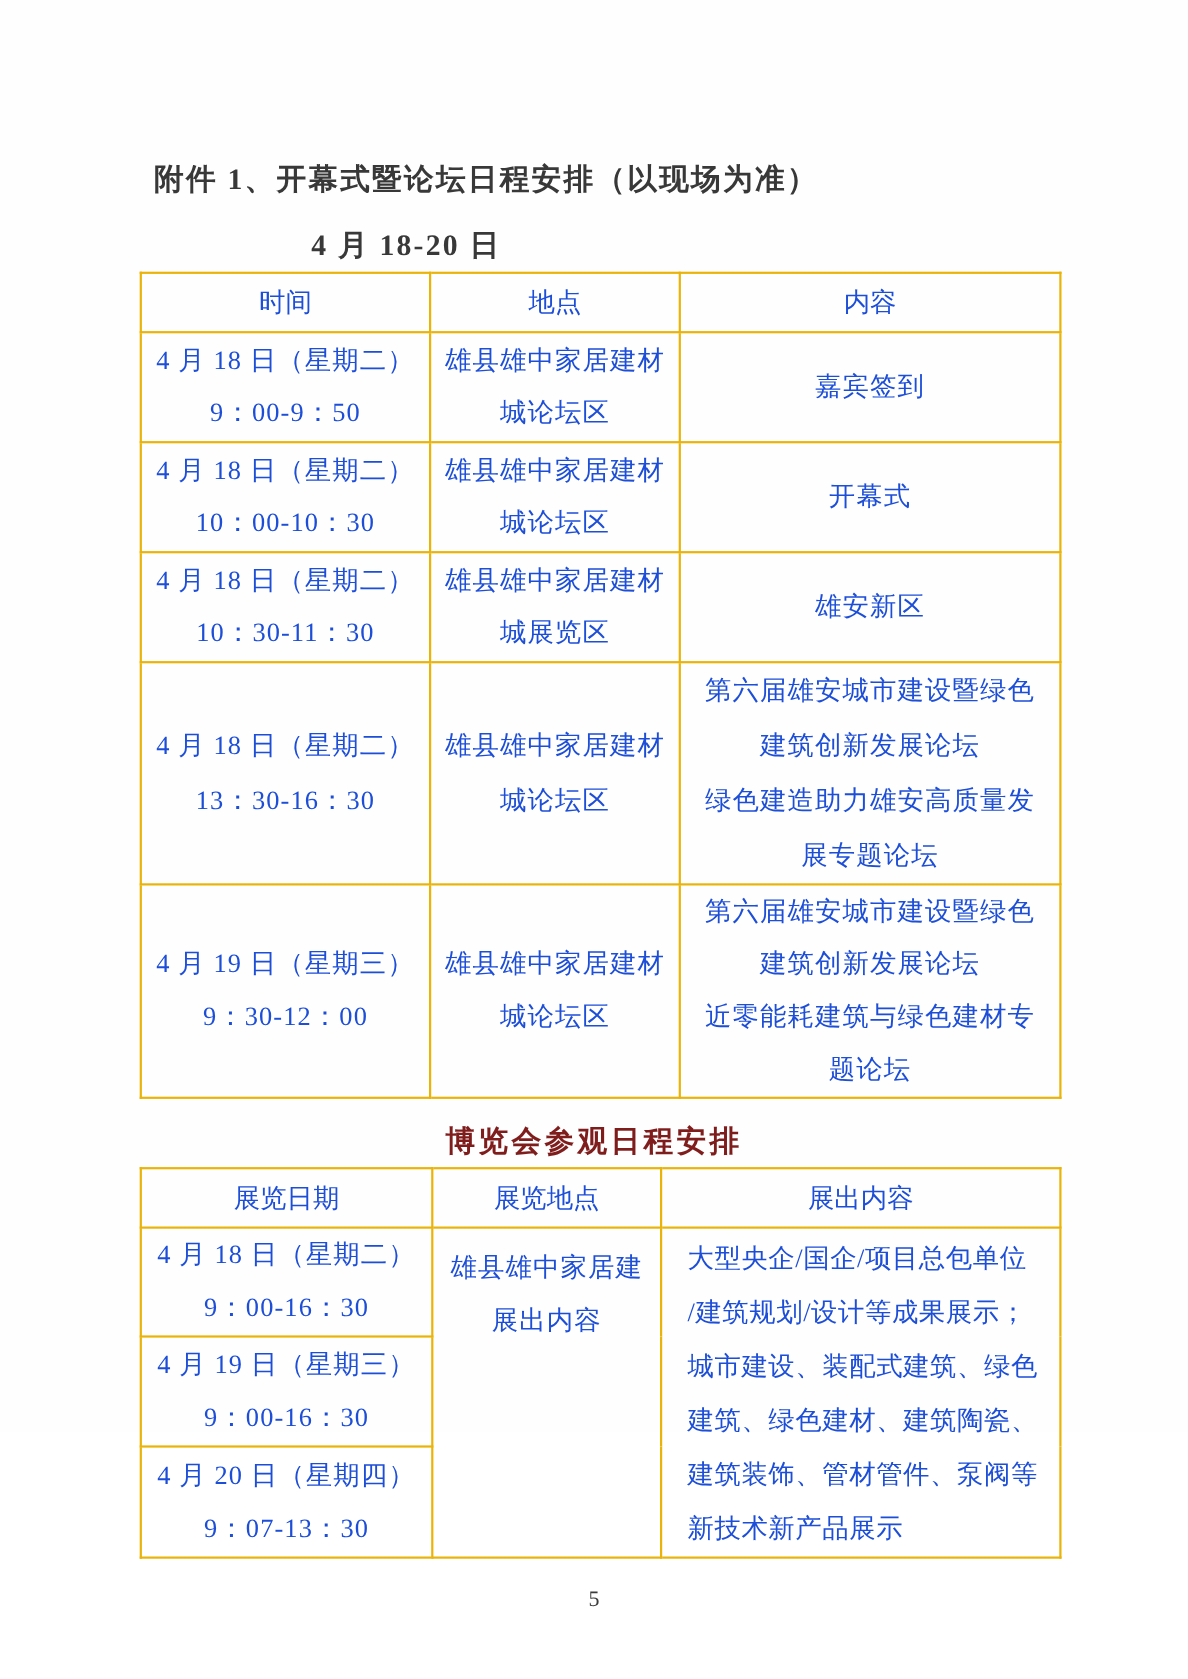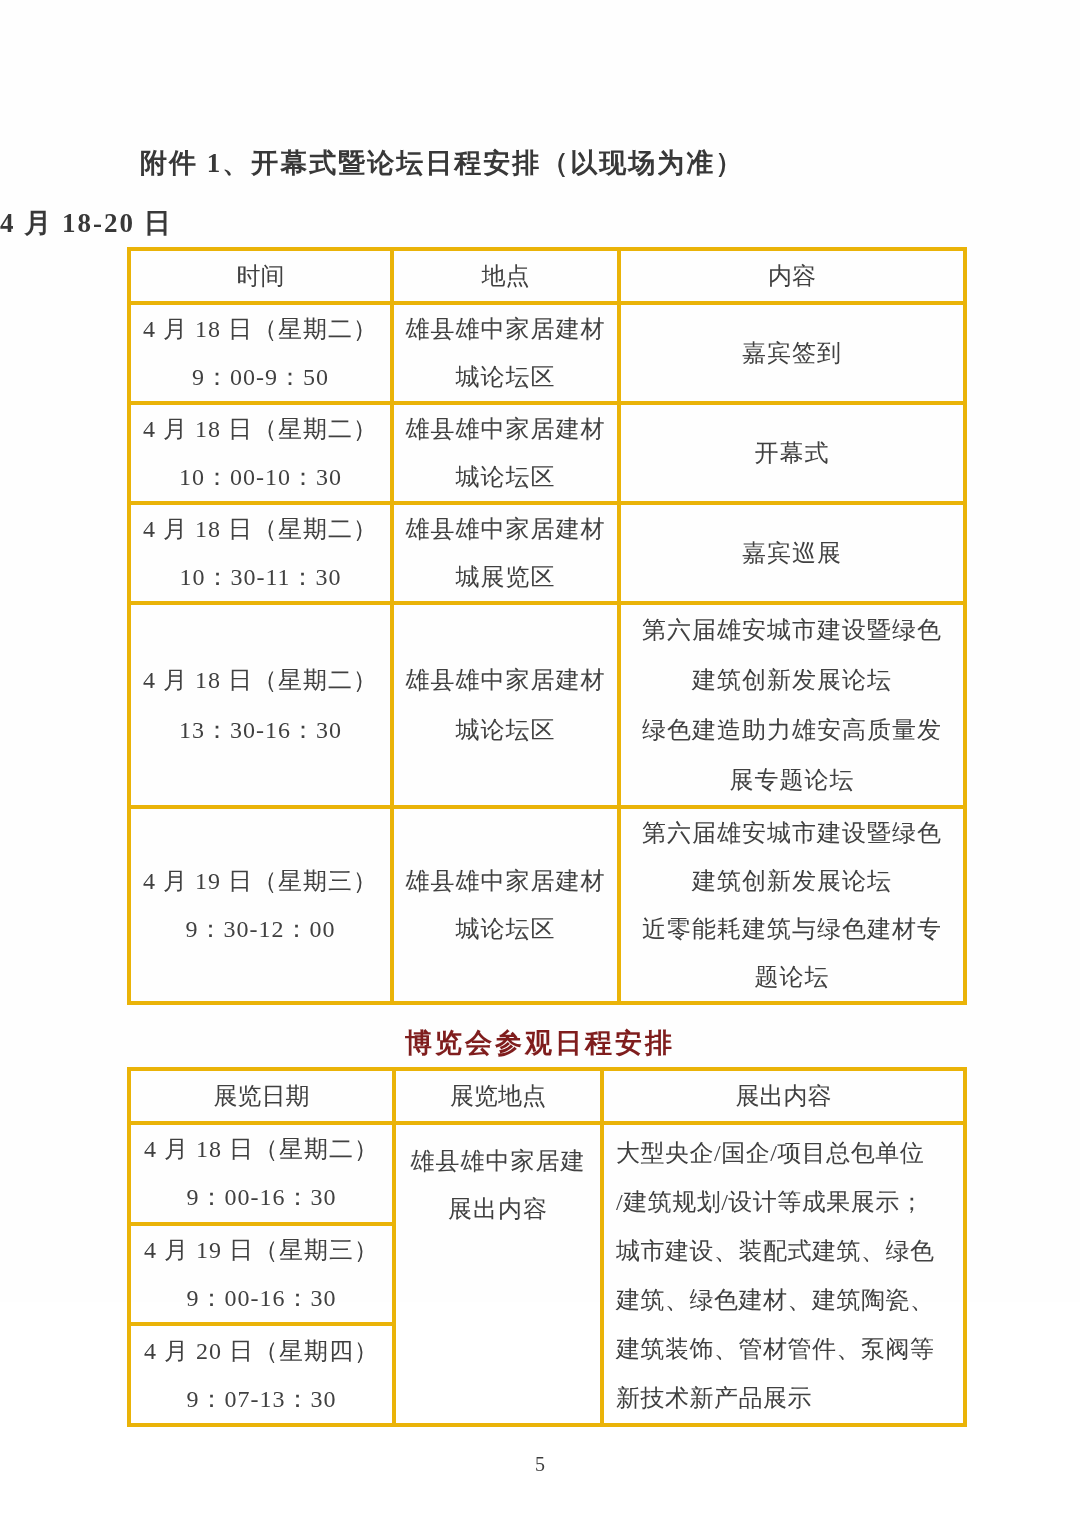--- a/index.html
+++ b/index.html
@@ -24,39 +24,40 @@
   .doc-title {
     margin-top: 145px;
     margin-left: 140px;
     font-size: 27px;
     font-weight: 700;
     letter-spacing: 2px;
     color: #383838;
   }
   .doc-subtitle {
     margin-top: 24px;
+    margin-left: 283px;
     font-size: 27px;
     font-weight: 700;
     letter-spacing: 2px;
     color: #383838;
     display: flex;
   }
   .doc-subtitle .venue { margin-left: 54px; }
   table {
     border-collapse: collapse;
     table-layout: fixed;
     margin-left: 127px;
   }
   td {
-    border: 4px solid #eab308;
+    border: 2px solid #eab308;
     padding: 0;
     text-align: center;
     vertical-align: middle;
     font-size: 24px;
-    color: #404040;
+    color: #1d4ed8;
   }
   .t1 { margin-top: 6px; width: 836px; }
   .t1 col.c1 { width: 263px; }
   .t1 col.c2 { width: 227px; }
   .t1 col.c3 { width: 346px; }
   .t2 { margin-top: 6px; width: 836px; }
   .t2 col.c1 { width: 265px; }
   .t2 col.c2 { width: 208px; }
   .t2 col.c3 { width: 363px; }
   tr.hdr { height: 54px; }
@@ -77,21 +78,21 @@
   }
   .t2 td.place-cell {
     vertical-align: top;
     padding-top: 12px;
   }
   .t2 td.content-cell {
     vertical-align: top;
     text-align: left;
     padding: 4px 8px 0 12px;
   }
-  .t2 td.content-cell .ln { line-height: 49px; letter-spacing: 0.5px; }
+  .t2 td.content-cell .ln { line-height: 49px; letter-spacing: 0.5px; margin-left: 11px; }
   .page-number {
     margin-top: 26px;
     text-align: center;
     font-size: 20px;
     color: #3c3c3c;
   }
 </style>
 </head>
 <body>
 
@@ -144,21 +145,21 @@
     <tr class="r100">
       <td>
         <div class="ln">4 月 18 日（星期二）</div>
         <div class="ln">10：30-11：30</div>
       </td>
       <td>
         <div class="ln">雄县雄中家居建材</div>
         <div class="ln">城展览区</div>
       </td>
       <td>
-        <div class="ln">嘉宾巡展</div>
+        <div class="ln">雄安新区</div>
       </td>
     </tr>
     <tr class="r201">
       <td>
         <div class="ln">4 月 18 日（星期二）</div>
         <div class="ln">13：30-16：30</div>
       </td>
       <td>
         <div class="ln">雄县雄中家居建材</div>
         <div class="ln">城论坛区</div>

